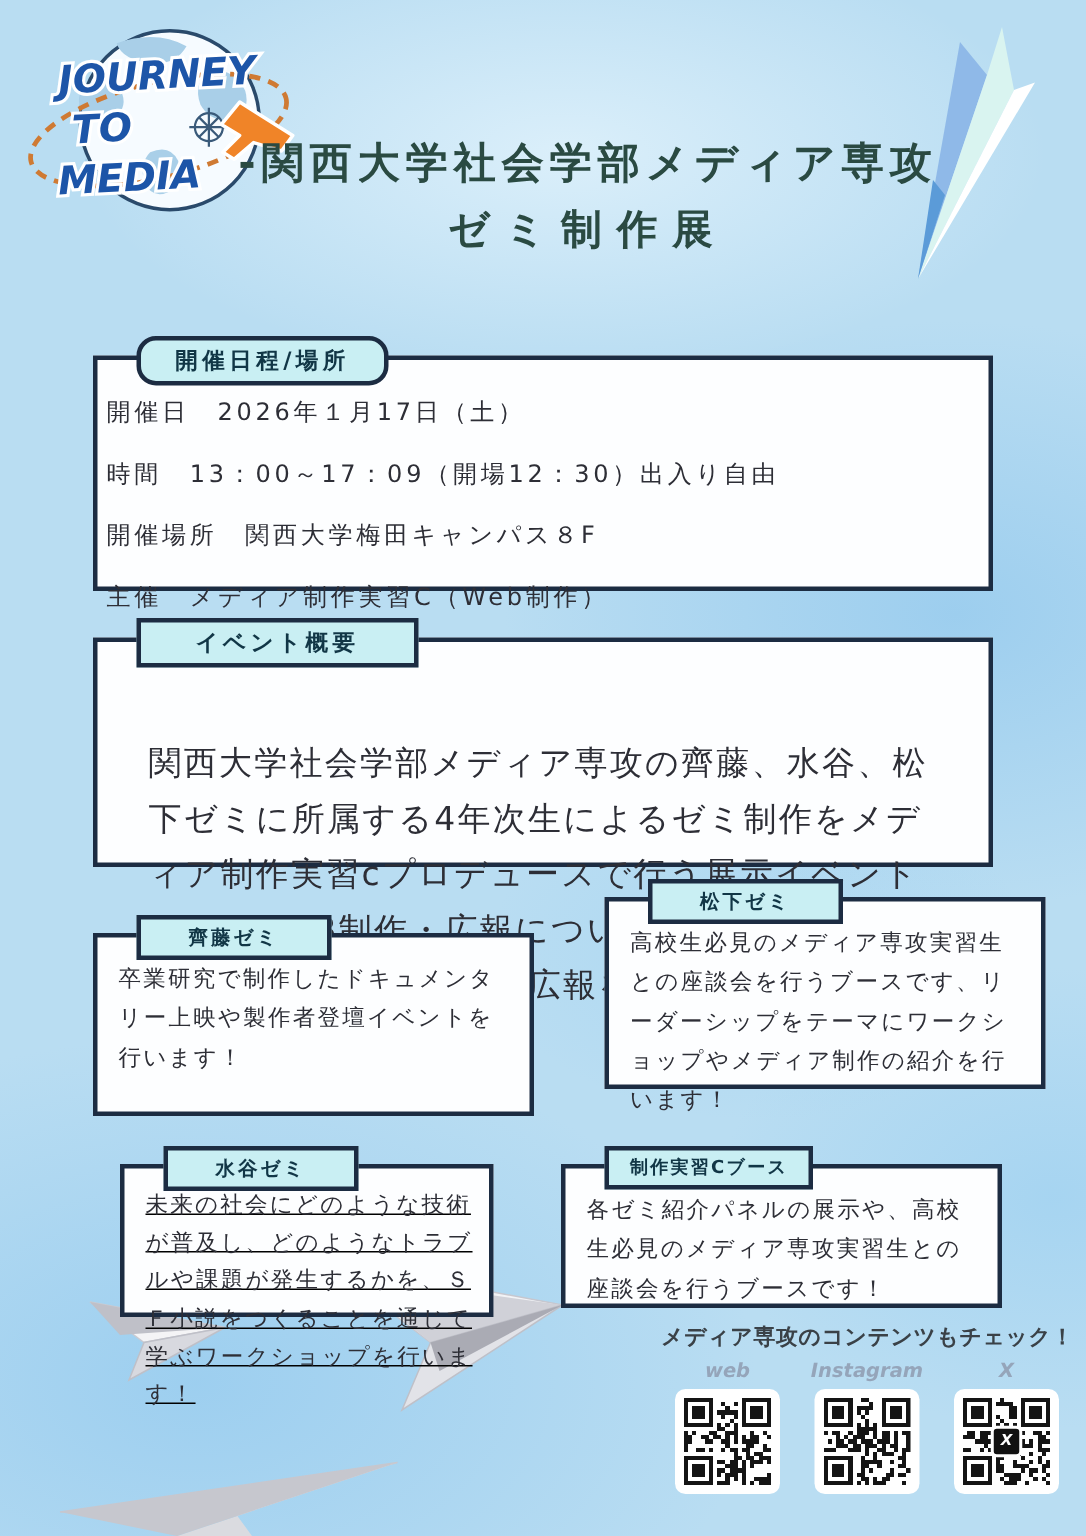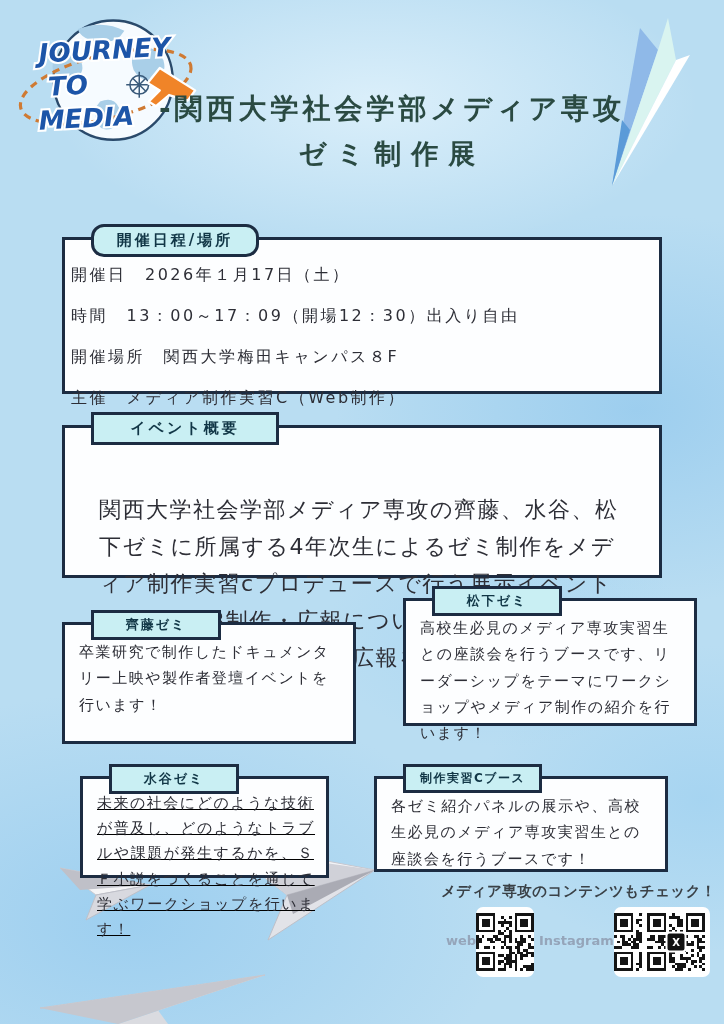--- a/index.html
+++ b/index.html
@@ -39,21 +39,21 @@
   .box3{left:62px;top:622px;width:294px;height:122px;}
   .box4{left:374px;top:598px;width:294px;height:128px;margin-left:29px;}
   .box5{left:80px;top:776px;width:249px;height:102px;text-decoration:underline;}
   .box5 p{line-height:1.68;padding-top:12px;}
   .box6{left:374px;top:776px;width:294px;height:96px;}
   .box6 .tab{font-size:12px;letter-spacing:1.5px;}
   
   .footer{position:absolute;left:440px;top:882px;width:276px;}
   .check-text{font-size:14.5px;font-weight:bold;color:#3a4147;letter-spacing:.5px;text-align:right;}
   .qr-row{display:flex;justify-content:space-between;margin-top:6px;padding:0 6px;}
-  .qr-col{display:flex;align-items:center;width:78px;}
+  .qr-col{display:flex;flex-direction:column;align-items:center;width:78px;font-style:italic;}
   .qr-label{font-size:13px;font-weight:bold;color:#95a5ba;margin-bottom:4px;}
   .qr-tile{position:relative;width:70px;height:70px;background:#fff;border-radius:7px;
            display:flex;align-items:center;justify-content:center;}
   .qr-tile svg{width:58px;height:58px;}
   .x-badge{position:absolute;left:50%;top:50%;transform:translate(-50%,-50%);
            width:17px;height:17px;background:#111;border:2px solid #fff;border-radius:4px;
            color:#fff;font-size:10px;font-weight:bold;display:flex;align-items:center;justify-content:center;}
   
   .plane-tr{position:absolute;left:585px;top:8px;width:132px;height:188px;}
   .planes-bl{position:absolute;left:0;top:818px;width:440px;height:206px;}

